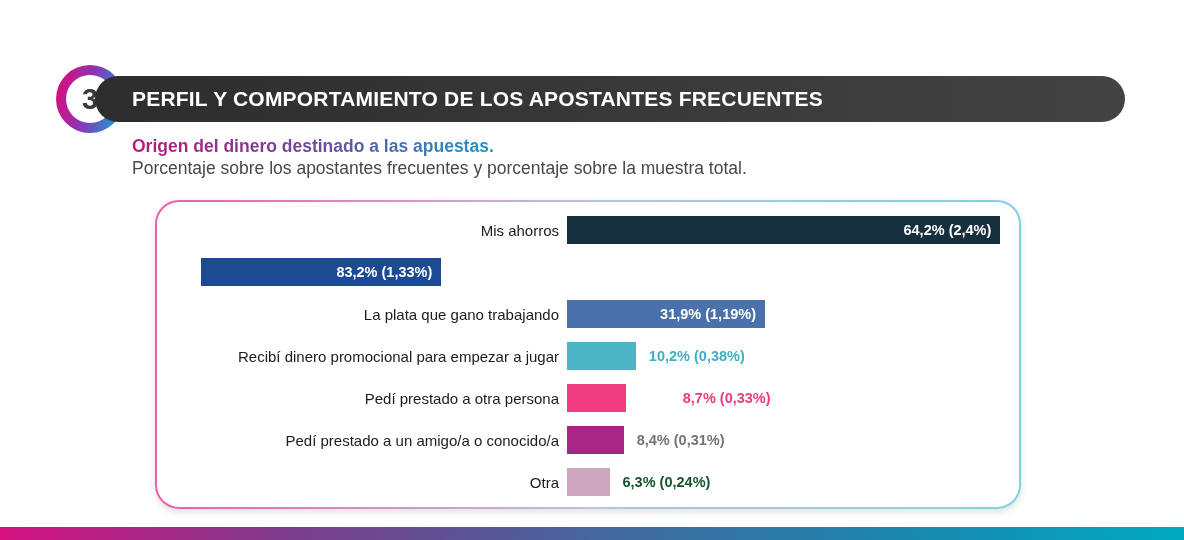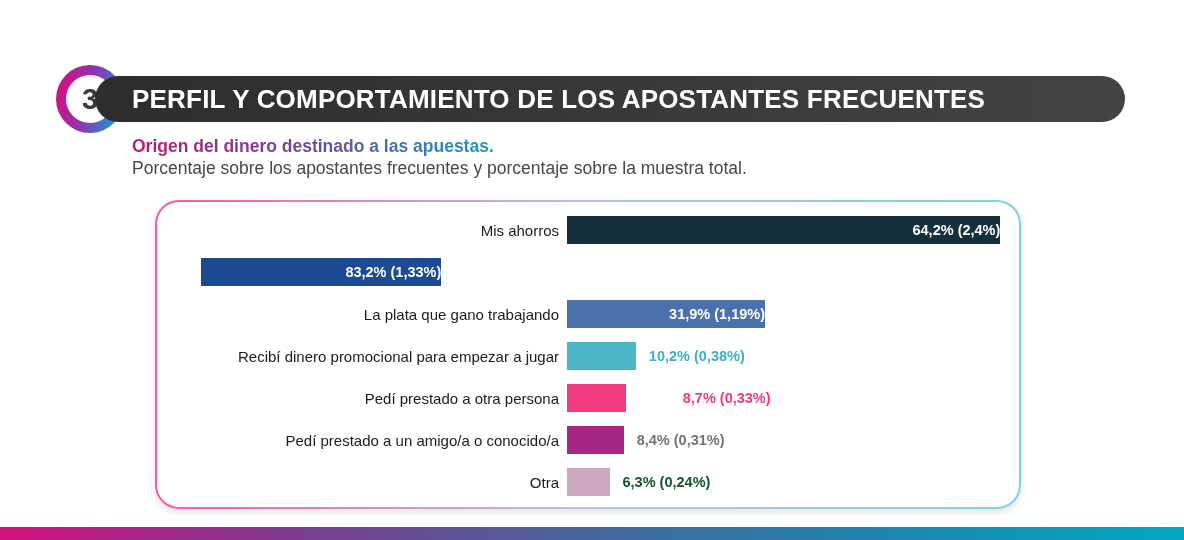--- a/index.html
+++ b/index.html
@@ -7,21 +7,21 @@
     width:1184px;height:540px;position:relative;overflow:hidden;
     background:#ffffff;font-family:"Liberation Sans","DejaVu Sans",sans-serif;
   }
   
   .header-bar{
     position:absolute;left:95px;top:76px;width:1030px;height:46px;
     border-radius:23px;background:linear-gradient(90deg,#2d2d2d,#434343);
     display:flex;align-items:center;box-sizing:border-box;padding-left:37px;
   }
   .header-title{
-    color:#ffffff;font-weight:bold;font-size:26px;letter-spacing:0.2px;white-space:nowrap;
+    color:#ffffff;font-weight:bold;font-size:21px;letter-spacing:0.2px;white-space:nowrap;
   }
   
   .step-circle{
     position:absolute;left:56px;top:65px;width:68px;height:68px;border-radius:50%;
     background:linear-gradient(105deg,#d60f7e 8%,#8a35b5 48%,#0fa3d6 92%);
     display:flex;align-items:center;justify-content:center;
     box-shadow:0 0 0 3px #ffffff;
   }
   .step-circle-inner{
     width:48px;height:48px;border-radius:50%;background:#ffffff;
@@ -55,21 +55,21 @@
   .row-label{
     width:366px;box-sizing:border-box;padding-right:8px;text-align:right;
     font-size:15px;color:#1c1c1c;white-space:nowrap;
   }
   .bar-area{flex:1;display:flex;align-items:center;height:100%;}
   .bar{
     height:28px;display:flex;align-items:center;justify-content:flex-end;
     box-sizing:border-box;
   }
   .val{font-weight:bold;font-size:14.5px;white-space:nowrap;}
-  .val.inside{color:#ffffff;}
+  .val.inside{color:#ffffff;padding-right:9px;}
   .val.outside{margin-left:13px;}
   
   .footer-bar{
     position:absolute;left:0;bottom:0;width:1184px;height:13px;
     background:linear-gradient(90deg,#d4107d,#7b3d8c 23%,#46669c 50%,#1c86ae 72%,#00a9c0 100%);
   }
 </style>
 </head>
 <body>
 

